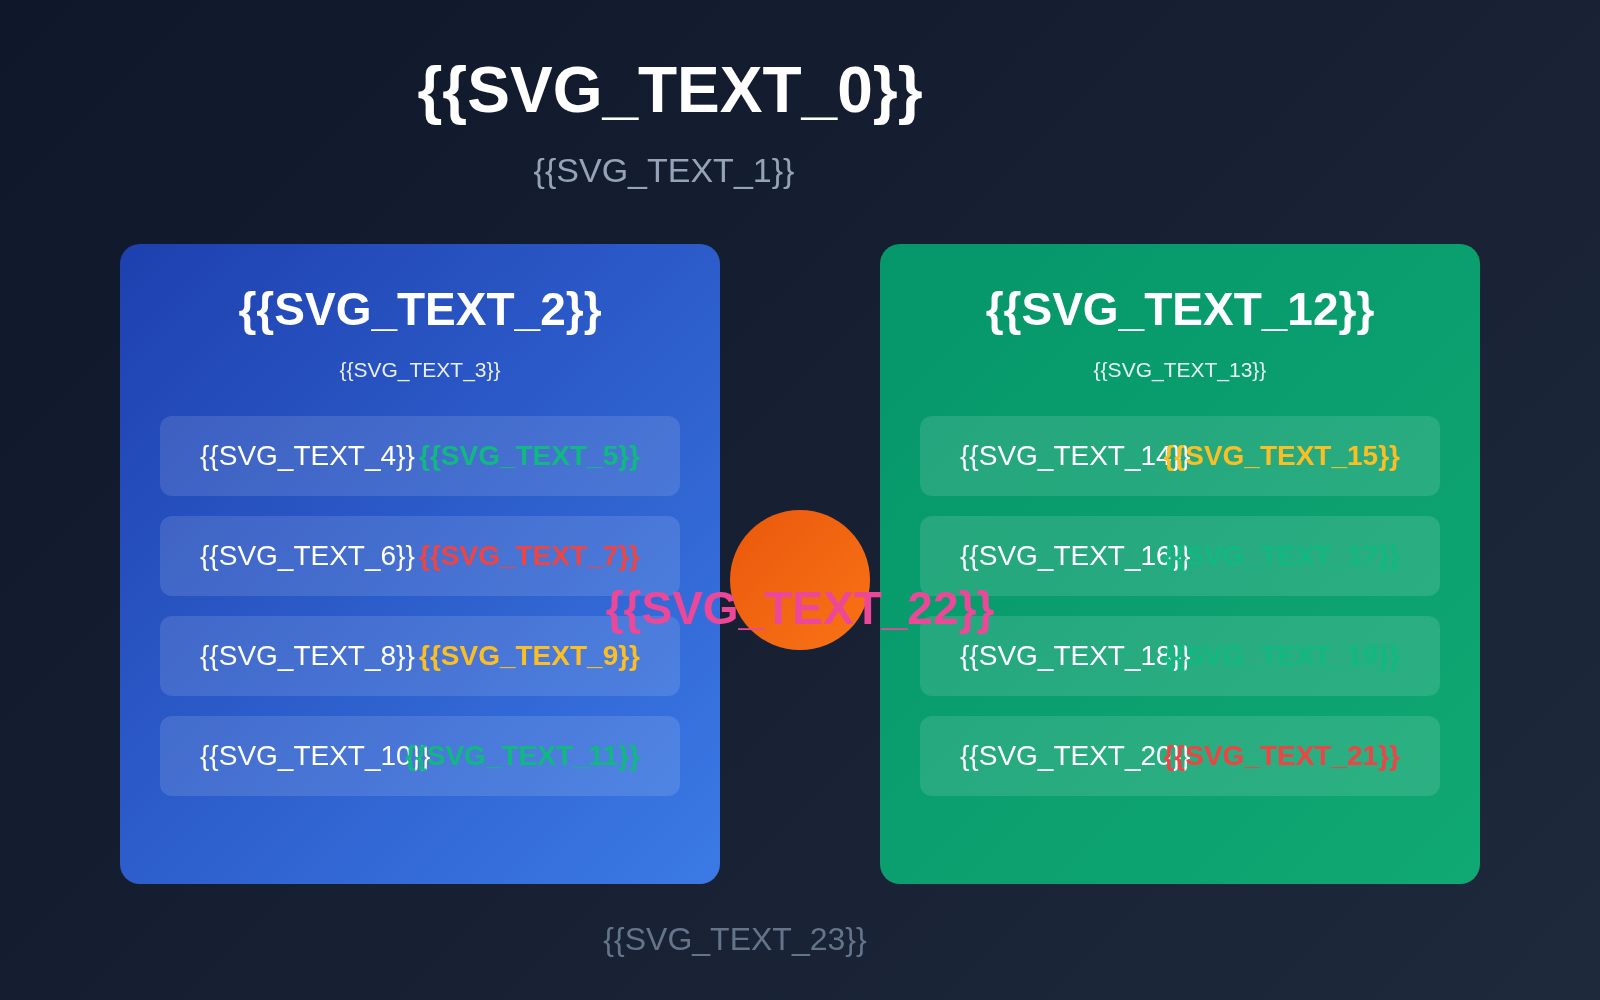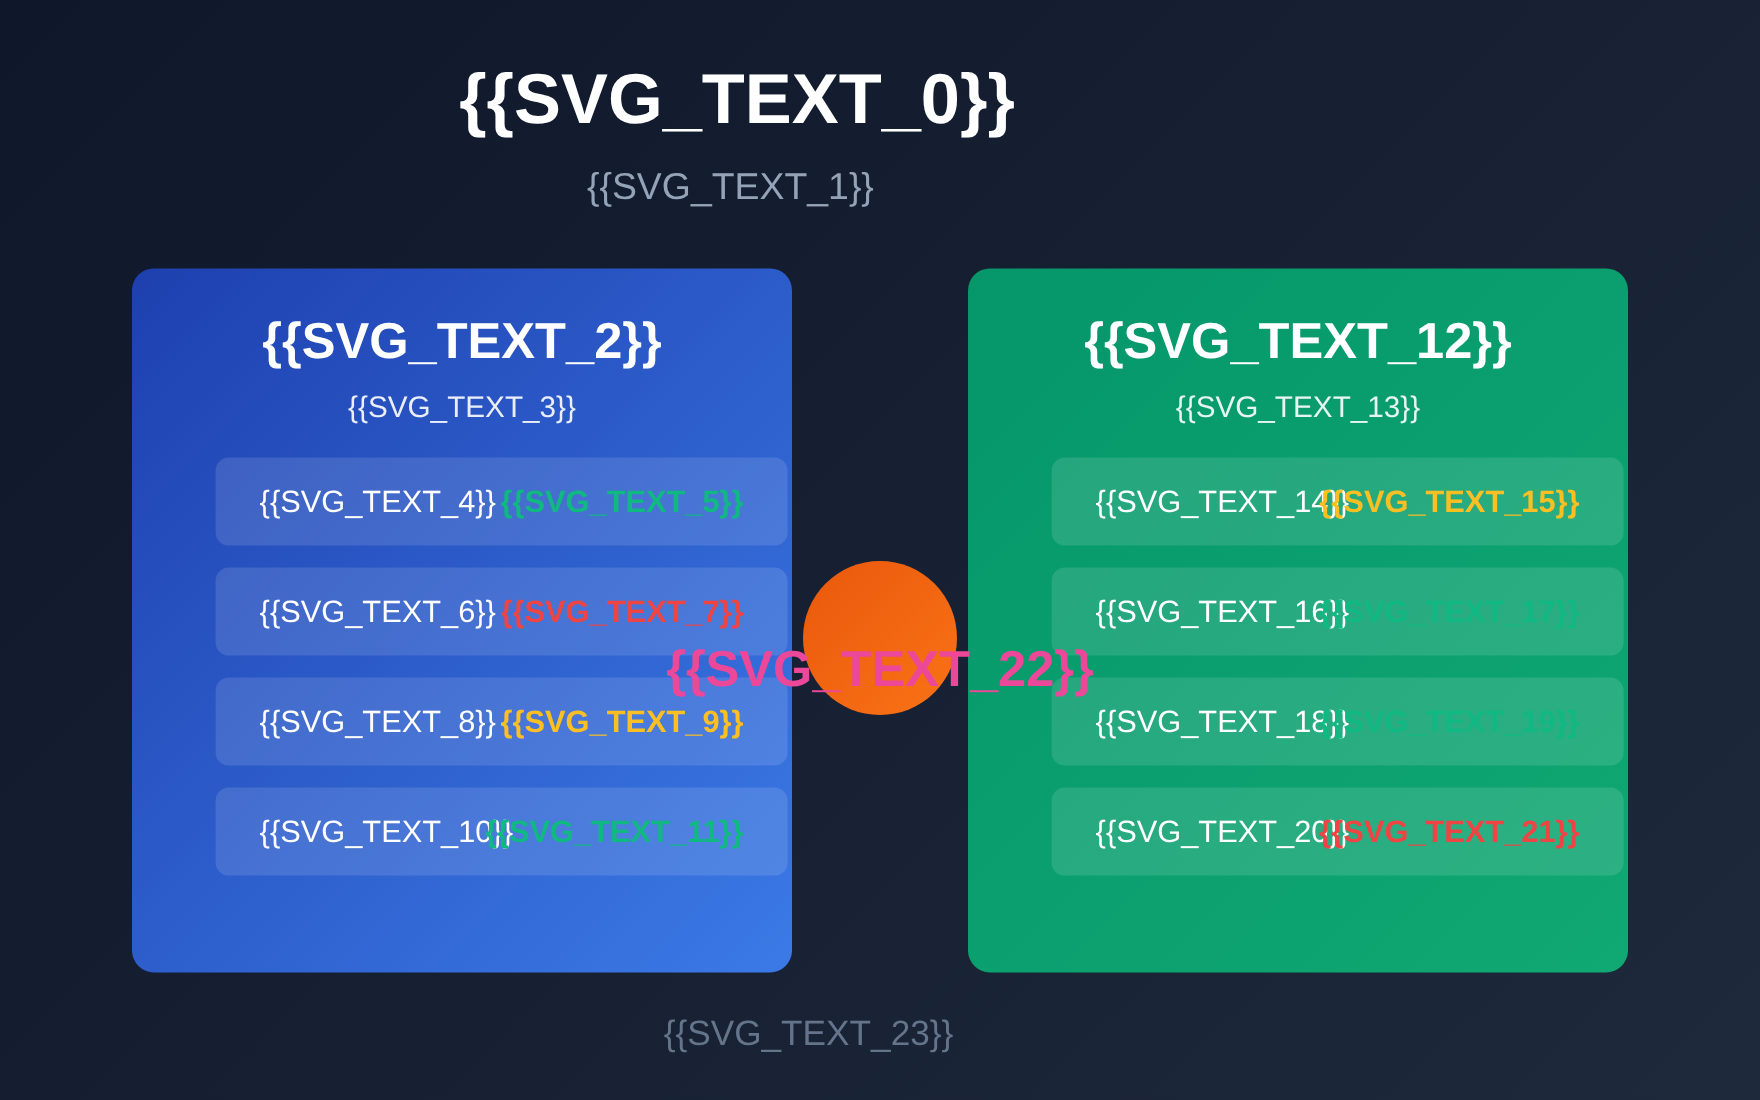--- a/index.html
+++ b/index.html
@@ -9,22 +9,22 @@
     font-family: "Liberation Sans", "DejaVu Sans", sans-serif;
   }
   .abs { position: absolute; }
   .center-text { text-align: center; white-space: nowrap; }
   .title { left: 0; width: 1340px; top: 55px; font-size: 64px; font-weight: 700; color: #ffffff; line-height: 70px; }
   .subtitle { left: 0; width: 1328px; top: 150px; font-size: 34px; color: #94a3b8; line-height: 40px; }
   .card { top: 244px; width: 600px; height: 640px; border-radius: 20px; }
   .card.blue { left: 120px; background: linear-gradient(135deg, #1e40af 0%, #3b7ae6 100%); }
   .card.green { left: 880px; background: linear-gradient(135deg, #059669 0%, #10a873 100%); }
   .card-title { left: 0; width: 600px; top: 35px; font-size: 46px; font-weight: 700; color: #ffffff; line-height: 60px; }
-  .card-sub { left: 0; width: 600px; top: 108px; font-size: 27px; color: rgba(255,255,255,0.9); line-height: 36px; }
-  .row { left: 40px; width: 520px; height: 80px; border-radius: 12px; background: rgba(255,255,255,0.12); margin-left: 36px; }
+  .card-sub { left: 0; width: 600px; top: 108px; font-size: 21px; color: rgba(255,255,255,0.9); line-height: 36px; }
+  .row { left: 40px; width: 520px; height: 80px; border-radius: 12px; background: rgba(255,255,255,0.12); }
   .row-key { left: 40px; top: 0; height: 80px; line-height: 80px; font-size: 28px; color: #ffffff; white-space: nowrap; }
   .row-val { right: 40px; top: 0; height: 80px; line-height: 80px; font-size: 28px; font-weight: 700; white-space: nowrap; }
   .hub { left: 730px; top: 510px; width: 140px; height: 140px; border-radius: 50%;
          background: linear-gradient(135deg, #ea580c 0%, #f97316 100%); }
   .hub-label { left: 500px; width: 600px; top: 548px; font-size: 46px; font-weight: 700; color: #ec4899; line-height: 64px; margin-top: 28px; }
   .footer { left: 0; width: 1470px; top: 922px; font-size: 32px; color: #64748b; line-height: 34px; }
 </style>
 </head>
 <body>
 

